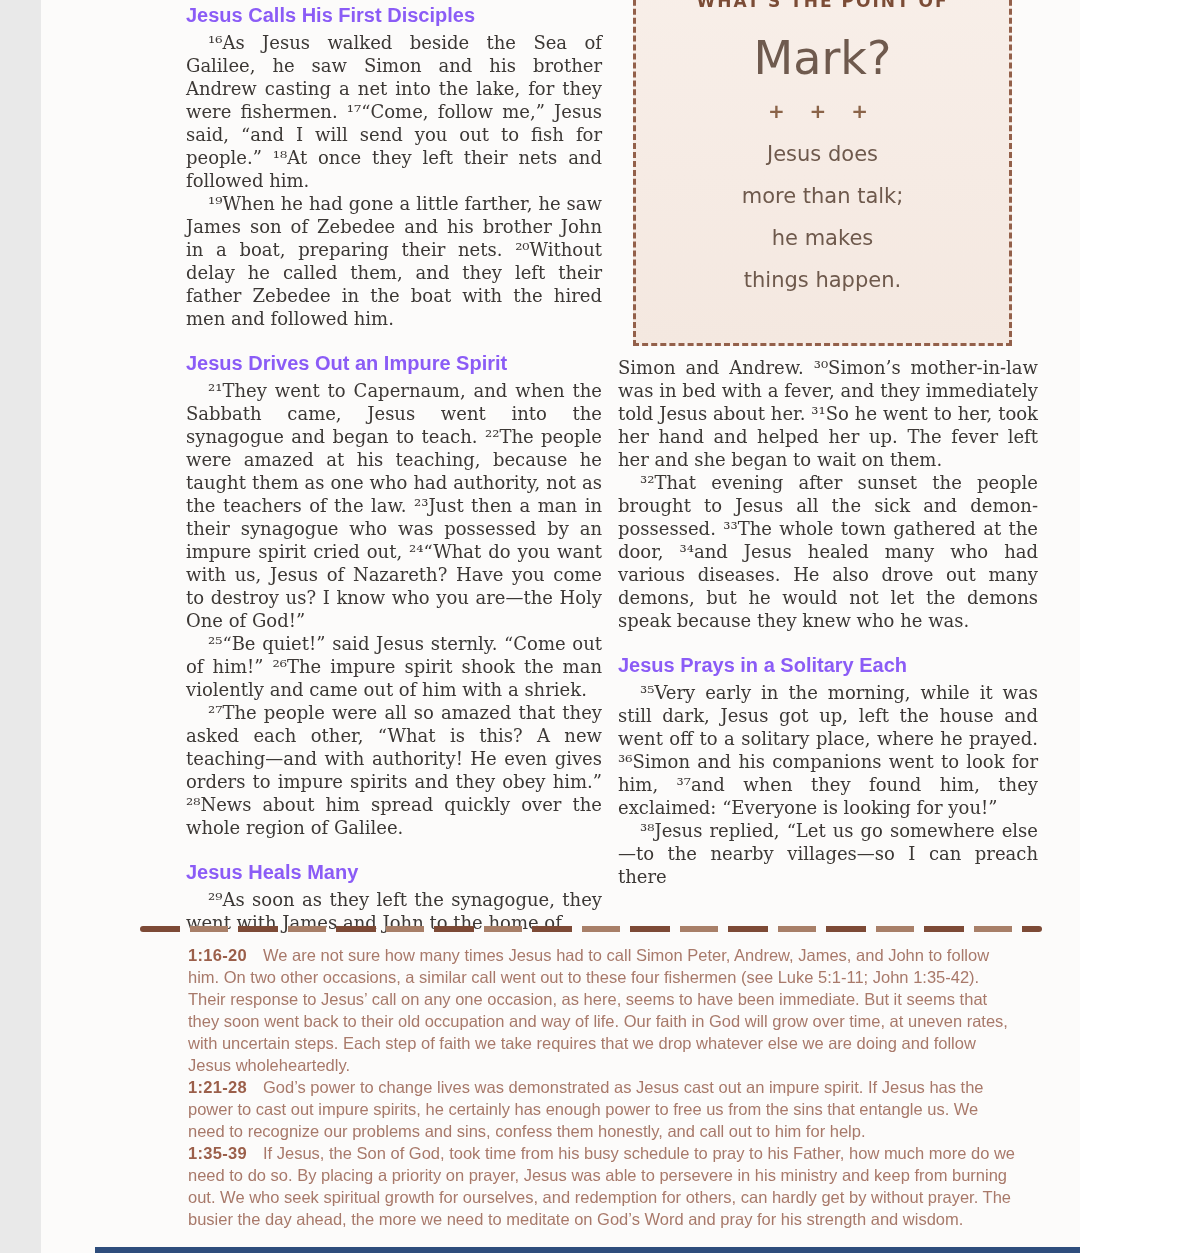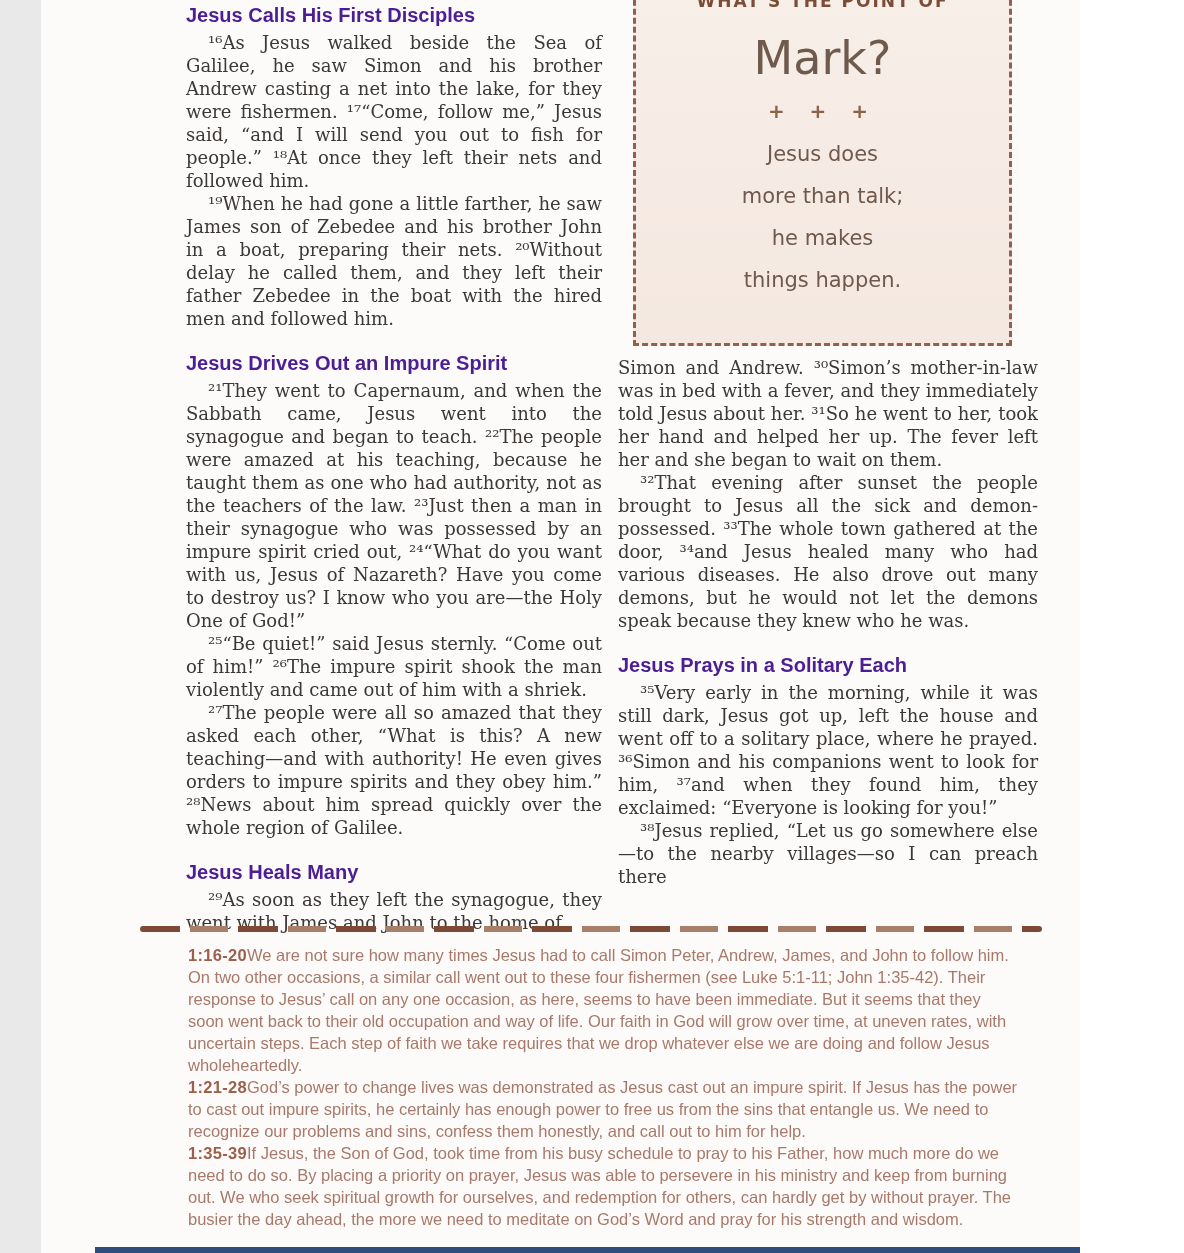--- a/index.html
+++ b/index.html
@@ -39,39 +39,39 @@
   .col { position:absolute; color:#3c3835; }
   .col-left  { left:186px; top:4px;   width:416px; }
   .col-right { left:618px; top:356px; width:420px; }
   .col p {
     margin:0; text-align:justify; font-size:18px; line-height:23px;
     text-indent:22px;
   }
   .col p.no-indent { text-indent:0; }
   .section-heading {
     margin:22px 0 4px 0; font-family:"Liberation Sans", sans-serif;
-    font-weight:bold; font-size:20px; line-height:23px; color:#4c1d95;
+    font-weight:bold; font-size:20px; line-height:23px; color:#8b5cf6;
   }
   .section-heading.first { margin-top:0; }
   
   .divider {
     position:absolute; left:140px; top:926px; width:902px; height:6px;
     border-radius:3px;
     background:repeating-linear-gradient(90deg,
       #7d4a36 0 40px, rgba(0,0,0,0) 40px 50px,
       #a87f68 50px 88px, rgba(0,0,0,0) 88px 98px);
   }
   
   .notes {
     position:absolute; left:188px; top:944px; width:830px;
     font-family:"Liberation Sans", sans-serif;
     font-size:16.5px; line-height:22px; color:#a8796a;
   }
   .notes p { margin:0; }
-  .notes b { color:#9b5f4a; margin-right:0; letter-spacing:0.3px; }
+  .notes b { color:#9b5f4a; margin-right:16px; letter-spacing:0.3px; }
   
   .bottom-bar {
     position:absolute; left:95px; right:0; bottom:0; height:6px;
     background:#2e4d7c;
   }
 </style>
 </head>
 <body>
 
 <div class="page">

